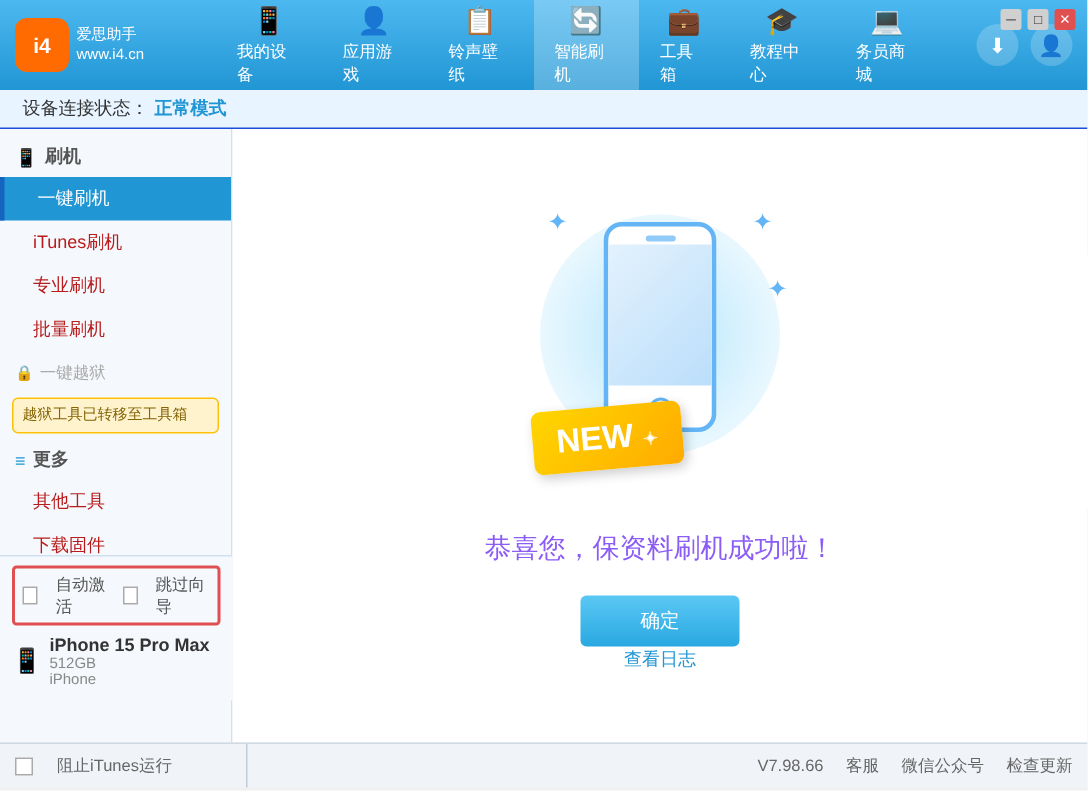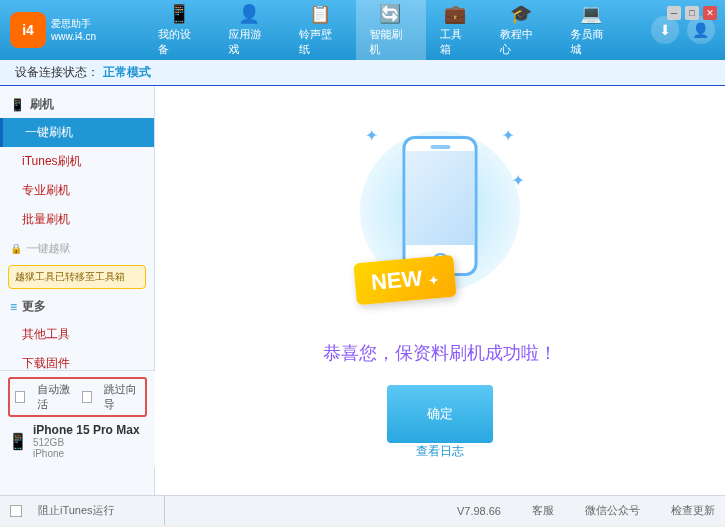--- a/index.html
+++ b/index.html
@@ -252,21 +252,21 @@
     .success-text {
       font-size: 18px;
       color: #8b5cf6;
       margin-bottom: 20px;
       font-weight: normal;
     }
     .confirm-btn {
       background: linear-gradient(180deg, #5bc8f5 0%, #29a8e0 100%);
       color: white;
       border: none;
-      padding: 20px 40px;
+      padding: 8px 40px;
       border-radius: 4px;
       font-size: 13px;
       cursor: pointer;
       margin-bottom: 0;
       display: block;
     }
     .log-link {
       color: #2196d4;
       font-size: 12px;
       cursor: pointer;
@@ -306,21 +306,21 @@
     }
     .device-name { font-size: 12px; font-weight: bold; color: #333; }
     .device-sub { font-size: 10px; color: #888; }
     .device-type { font-size: 10px; color: #888; }
 
     .bottom-right {
       flex: 1;
       display: flex;
       align-items: center;
       justify-content: flex-end;
-      gap: 31px;
+      gap: 15px;
       font-size: 11px;
       color: #666;
     }
     .bottom-right span { cursor: pointer; }
   </style>
 </head>
 <body>
 
 <div class="win-controls" style="position:absolute;top:6px;right:8px;display:flex;gap:4px;z-index:100;">
   <div class="win-btn min">─</div>

